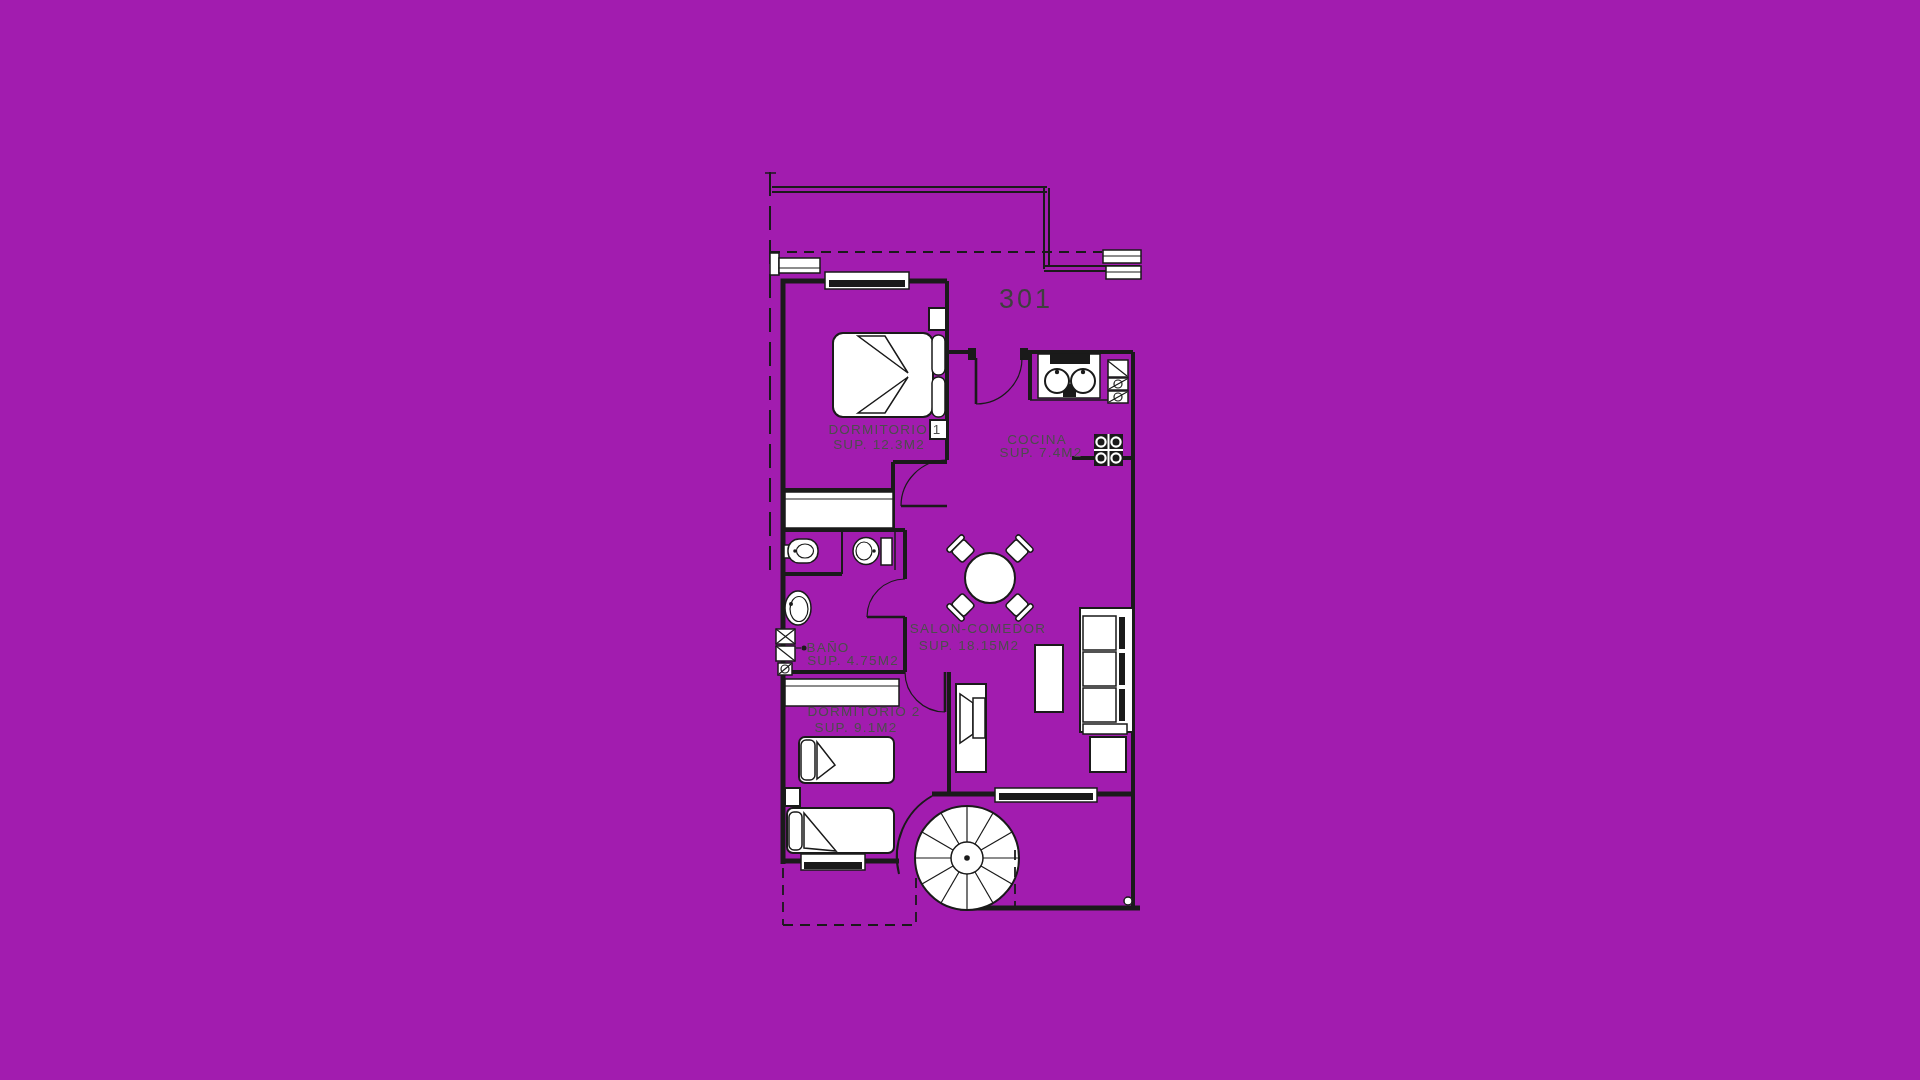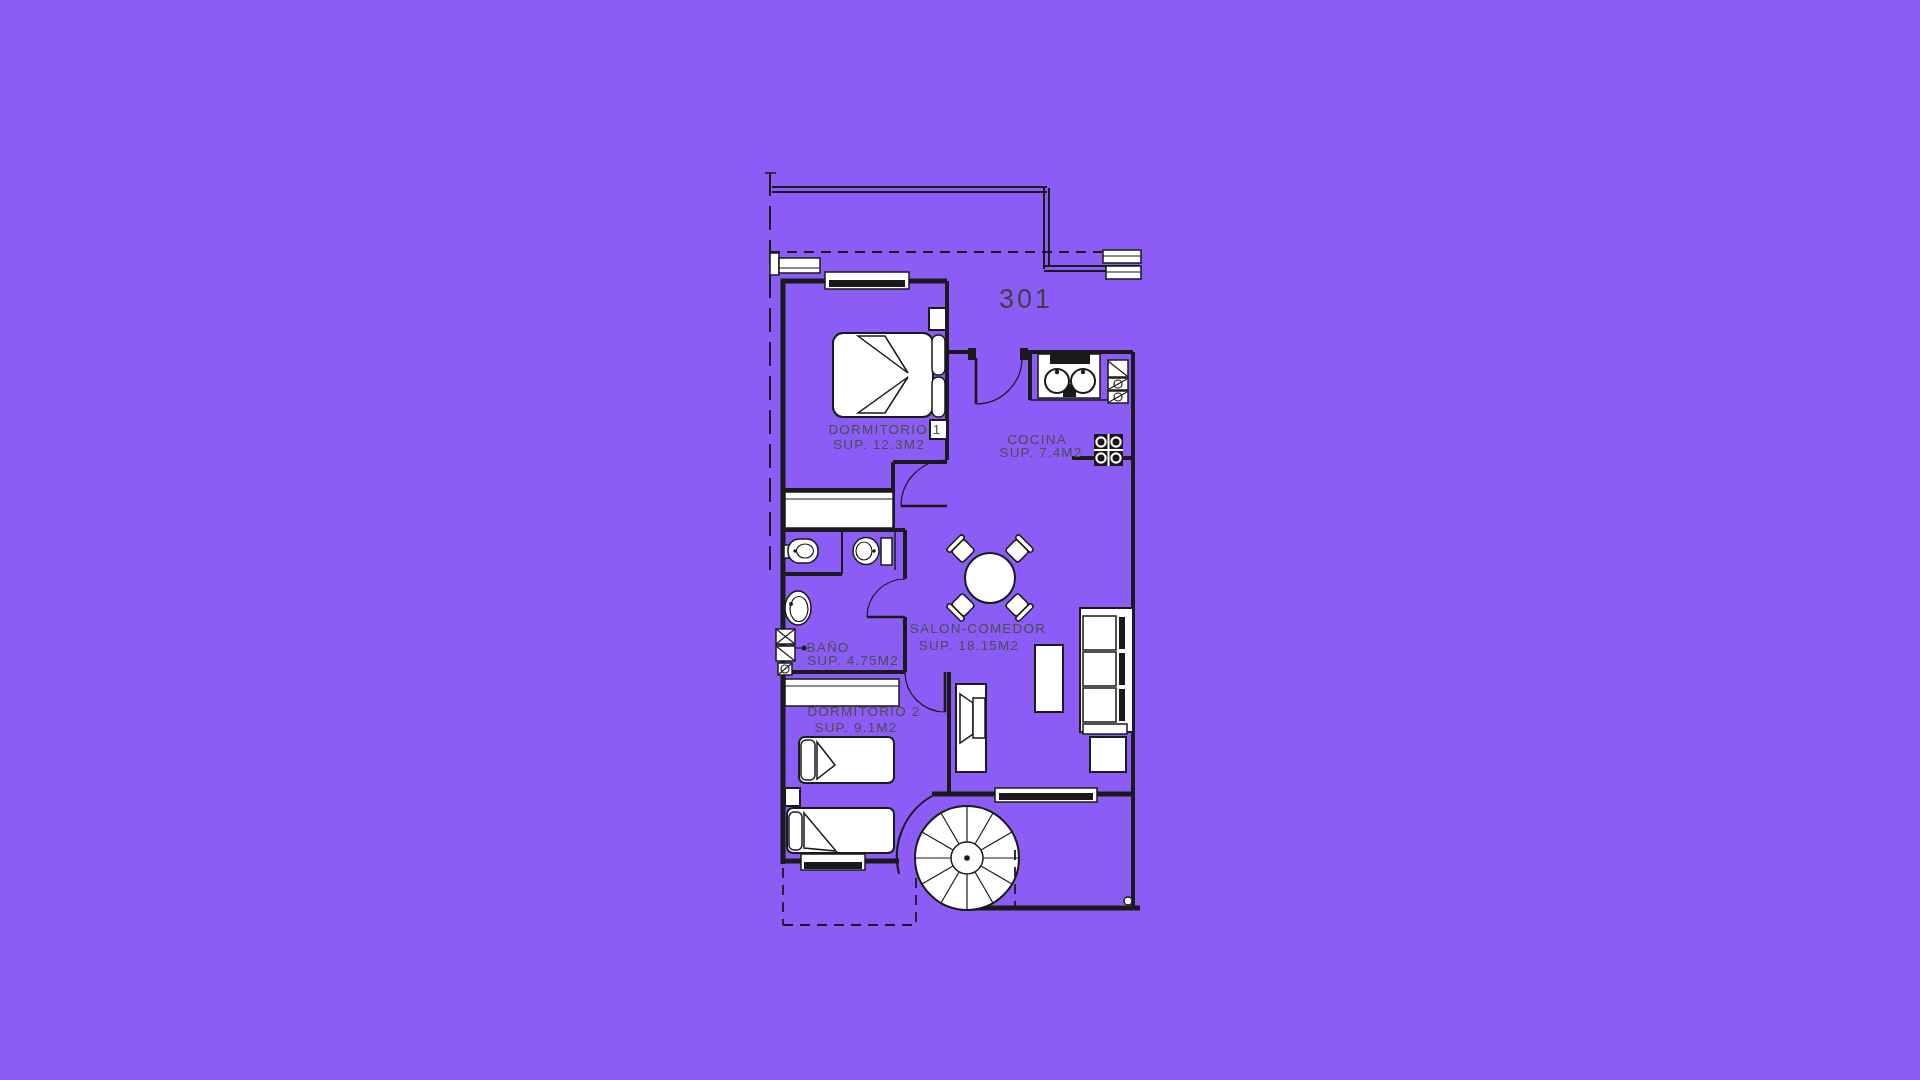--- a/index.html
+++ b/index.html
@@ -1,16 +1,16 @@
 <!DOCTYPE html>
 <html><head>
 <meta charset="utf-8">
 <style>
   html,body{margin:0;padding:0;background:#ffffff;width:1920px;height:1080px;overflow:hidden;}
-  #stage{width:1920px;height:1080px;position:relative;background:#8b5cf6;}
+  #stage{width:1920px;height:1080px;position:relative;background:#a21caf;}
   svg{display:block;}
   text{font-family:"Liberation Sans","DejaVu Sans",sans-serif;fill:#4d4d4d;}
   .room-label{font-size:13.5px;letter-spacing:1.2px;}
   .unit-label{font-size:27px;letter-spacing:3px;fill:#3f3f3f;}
   .w4{stroke:#1a1a1a;stroke-width:4;fill:none;}
   .w5{stroke:#1a1a1a;stroke-width:5;fill:none;}
   .w2{stroke:#1a1a1a;stroke-width:2;fill:none;}
   .t15{stroke:#1a1a1a;stroke-width:1.5;fill:none;}
   .t12{stroke:#1a1a1a;stroke-width:1.2;fill:none;}
   .leaf{stroke:#1a1a1a;stroke-width:2.6;fill:none;}

